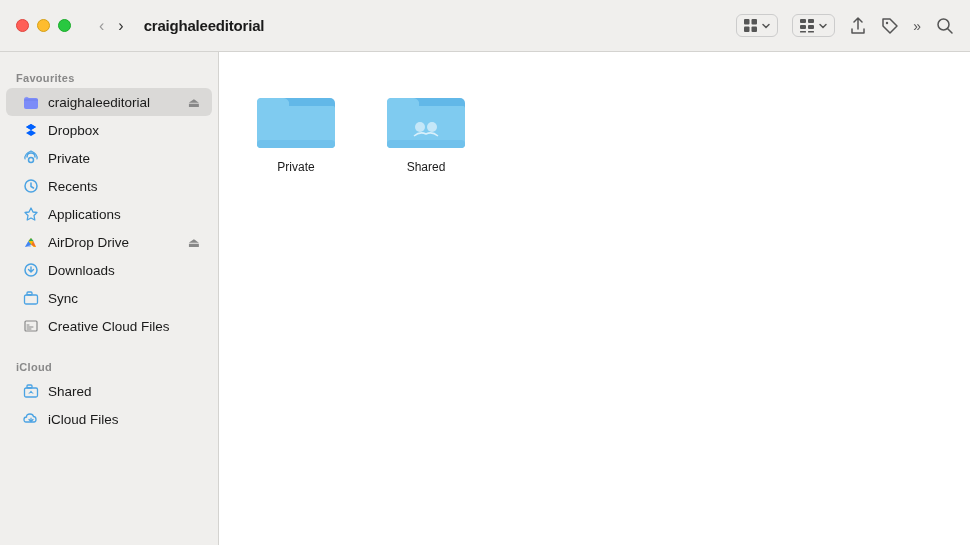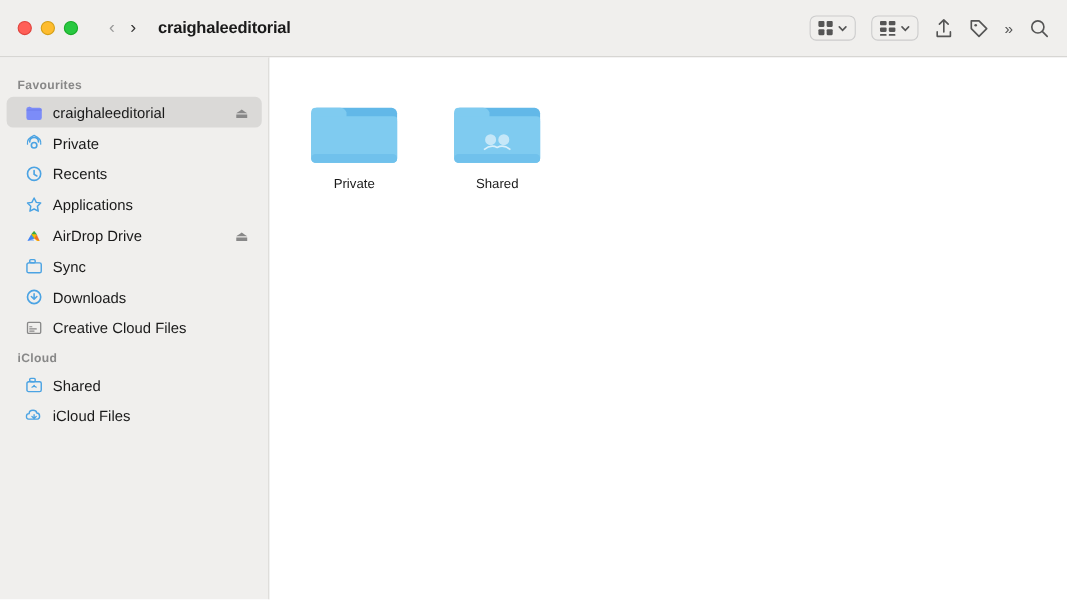--- a/index.html
+++ b/index.html
@@ -93,21 +93,21 @@
 
     
     .main-layout {
       display: flex;
       flex: 1;
       overflow: hidden;
     }
 
     
     .sidebar {
-      width: 245px;
+      width: 219px;
       background: #f0efed;
       border-right: 1px solid #d4d3d0;
       padding: 12px 0;
       overflow-y: auto;
       flex-shrink: 0;
     }
     .sidebar-section-label {
       font-size: 11px;
       font-weight: 600;
       color: #888;
@@ -281,20 +281,29 @@
         <svg width="16" height="16" viewBox="0 0 16 16" fill="none">
           <rect x="1" y="4" width="14" height="11" rx="2" fill="#7c8cf8"></rect>
           <path d="M1 6h14" stroke="#6070e0" stroke-width="0.5"></path>
           <path d="M1 4.5 Q4 2 6 4.5" stroke="#7c8cf8" stroke-width="0.5" fill="#7c8cf8"></path>
         </svg>
       </div>
       <span class="sidebar-item-label">craighaleeditorial</span>
       <span class="sidebar-item-eject">⏏</span>
     </div>
 
+    <div class="sidebar-item">
+      <div class="sidebar-item-icon icon-dropbox">
+        <svg width="16" height="16" viewBox="0 0 16 16" fill="#0061fe">
+          <polygon points="8,2 3,5 8,8 3,11 8,14 13,11 8,8 13,5" fill="#0061fe"></polygon>
+          <polygon points="3,5 8,2 13,5 8,8" fill="#0061fe"></polygon>
+        </svg>
+      </div>
+      <span class="sidebar-item-label">Dropbox</span>
+    </div>
 
     <div class="sidebar-item">
       <div class="sidebar-item-icon icon-airdrop">
         <svg width="16" height="16" viewBox="0 0 16 16" fill="none">
           <circle cx="8" cy="10" r="2.5" stroke="#4ba3e3" stroke-width="1.5"></circle>
           <path d="M4 7 Q4 3 8 3 Q12 3 12 7" stroke="#4ba3e3" stroke-width="1.5" fill="none" stroke-linecap="round"></path>
           <path d="M2 9 Q1 4 8 1 Q15 4 14 9" stroke="#4ba3e3" stroke-width="1.2" fill="none" stroke-linecap="round"></path>
         </svg>
       </div>
       <span class="sidebar-item-label">Private</span>
@@ -328,51 +337,51 @@
           <path d="M5.5 7 L8 4 L10.5 7 Z" fill="#34a853"></path>
           <path d="M2 13 L8 13 L5.5 7 Z" fill="#4285f4" opacity="0.4"></path>
           <path d="M8 11 L13 13 L10.5 7 Z" fill="#ea4335" opacity="0.6"></path>
         </svg>
       </div>
       <span class="sidebar-item-label">AirDrop Drive</span>
       <span class="sidebar-item-eject">⏏</span>
     </div>
 
     <div class="sidebar-item">
+      <div class="sidebar-item-icon icon-downloads">
+        <svg width="16" height="16" viewBox="0 0 16 16" fill="none">
+          <circle cx="8" cy="8" r="6" stroke="#4ba3e3" stroke-width="1.5"></circle>
+          <path d="M8 5v4.5M5.5 7.5 L8 10 L10.5 7.5" stroke="#4ba3e3" stroke-width="1.4" stroke-linecap="round" stroke-linejoin="round"></path>
+        </svg>
+      </div>
+      <span class="sidebar-item-label">Downloads</span>
+    </div>
+
+    <div class="sidebar-item">
       <div class="sidebar-item-icon icon-sync">
         <svg width="16" height="16" viewBox="0 0 16 16" fill="none">
           <rect x="1.5" y="5" width="13" height="9" rx="1.5" stroke="#4ba3e3" stroke-width="1.3"></rect>
           <path d="M1.5 6 Q5 3 8 5" stroke="#4ba3e3" stroke-width="0.5" fill="none"></path>
           <rect x="4" y="2" width="5" height="3" rx="1" stroke="#4ba3e3" stroke-width="1.3"></rect>
         </svg>
       </div>
       <span class="sidebar-item-label">Sync</span>
     </div>
 
     <div class="sidebar-item">
-      <div class="sidebar-item-icon icon-downloads">
-        <svg width="16" height="16" viewBox="0 0 16 16" fill="none">
-          <circle cx="8" cy="8" r="6" stroke="#4ba3e3" stroke-width="1.5"></circle>
-          <path d="M8 5v4.5M5.5 7.5 L8 10 L10.5 7.5" stroke="#4ba3e3" stroke-width="1.4" stroke-linecap="round" stroke-linejoin="round"></path>
-        </svg>
-      </div>
-      <span class="sidebar-item-label">Downloads</span>
-    </div>
-
-    <div class="sidebar-item">
       <div class="sidebar-item-icon icon-cc">
         <svg width="16" height="16" viewBox="0 0 16 16" fill="none">
           <rect x="2" y="3" width="12" height="10" rx="1" stroke="#888" stroke-width="1.2"></rect>
           <path d="M4 7 L6 7 M4 9 L10 9 M4 11 L8 11" stroke="#888" stroke-width="1" stroke-linecap="round"></path>
         </svg>
       </div>
       <span class="sidebar-item-label">Creative Cloud Files</span>
     </div>
 
-    <div class="sidebar-section-label" style="margin-top:0;">iCloud</div>
+    <div class="sidebar-section-label" style="margin-top:13px;">iCloud</div>
 
     <div class="sidebar-item">
       <div class="sidebar-item-icon icon-shared">
         <svg width="16" height="16" viewBox="0 0 16 16" fill="none">
           <rect x="1.5" y="5" width="13" height="9" rx="1.5" stroke="#4ba3e3" stroke-width="1.3"></rect>
           <path d="M1.5 6 Q5 3 8 5" stroke="#4ba3e3" stroke-width="0.5" fill="none"></path>
           <rect x="4" y="2" width="5" height="3" rx="1" stroke="#4ba3e3" stroke-width="1.3"></rect>
           <path d="M6 10 Q8 8.5 10 10" stroke="#4ba3e3" stroke-width="1" fill="none" stroke-linecap="round"></path>
           <circle cx="8" cy="8.5" r="0.8" fill="#4ba3e3"></circle>
         </svg>

